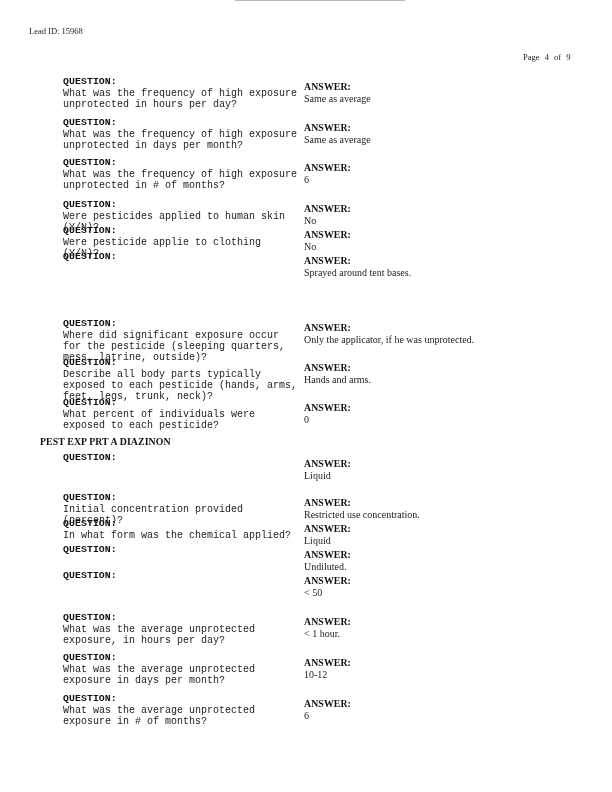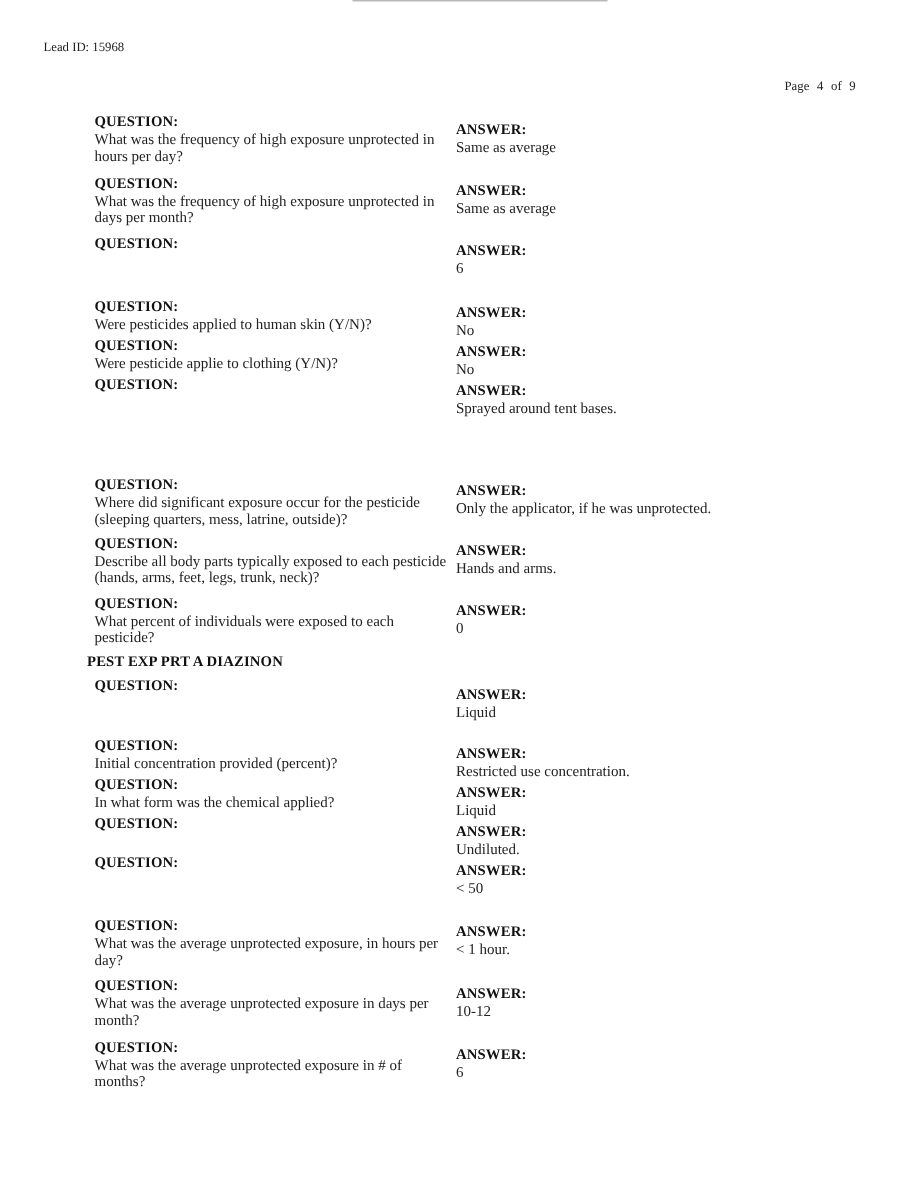--- a/index.html
+++ b/index.html
@@ -24,21 +24,21 @@
   .q-label, .a-label, .section-head {
     font-weight: bold; font-size: 9.8px; letter-spacing: 0.1px; color: #111;
     line-height: 12px;
   }
   .q-text {
     font-size: 10px; line-height: 11.2px; color: #222; width: 238px;
   }
   .a-text {
     font-size: 10px; line-height: 12px; color: #222; white-space: nowrap;
   }
-  .q { left: 63px; }
+  .q { left: 63px; font-family: Liberation Mono, monospace; }
   .a { left: 304px; }
 </style>
 </head>
 <body>
 
 <div class="topline"></div>
 <div class="lead-id">Lead ID: 15968</div>
 <div class="page-num">Page  4 of   9</div>
 
 <div class="blk q" style="top:76px">
@@ -54,20 +54,21 @@
   <div class="q-label">QUESTION:</div>
   <div class="q-text"> What was the frequency of high exposure unprotected in days per month?</div>
 </div>
 <div class="blk a" style="top:122px">
   <div class="a-label">ANSWER:</div>
   <div class="a-text">Same as average</div>
 </div>
 
 <div class="blk q" style="top:157px">
   <div class="q-label">QUESTION:</div>
+  <div class="q-text">What was the frequency of high exposure unprotected in # of months?</div>
 </div>
 <div class="blk a" style="top:162px">
   <div class="a-label">ANSWER:</div>
   <div class="a-text">6</div>
 </div>
 
 <div class="blk q" style="top:199px">
   <div class="q-label">QUESTION:</div>
   <div class="q-text">Were pesticides applied to human skin (Y/N)?</div>
 </div>
@@ -113,21 +114,21 @@
 
 <div class="blk q" style="top:397px">
   <div class="q-label">QUESTION:</div>
   <div class="q-text">What percent of individuals were exposed to each pesticide?</div>
 </div>
 <div class="blk a" style="top:402px">
   <div class="a-label">ANSWER:</div>
   <div class="a-text">0</div>
 </div>
 
-<div class="blk section-head" style="top:436px; left:58px">PEST EXP PRT A DIAZINON</div>
+<div class="blk section-head" style="top:436px; left:40px">PEST EXP PRT A DIAZINON</div>
 
 <div class="blk q" style="top:452px">
   <div class="q-label">QUESTION:</div>
 </div>
 <div class="blk a" style="top:458px">
   <div class="a-label">ANSWER:</div>
   <div class="a-text">Liquid</div>
 </div>
 
 <div class="blk q" style="top:492px">

